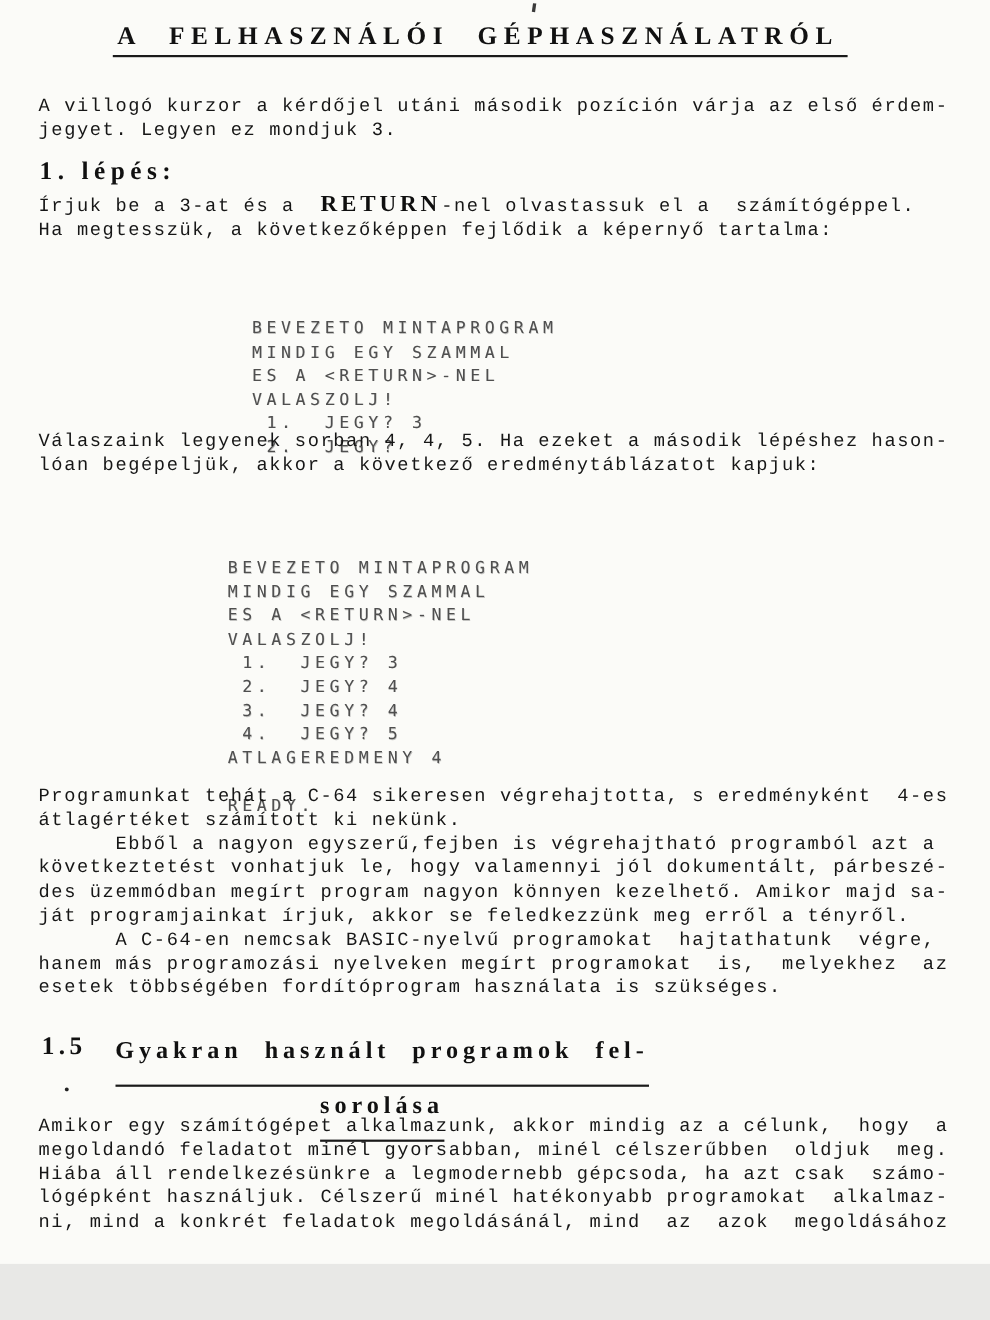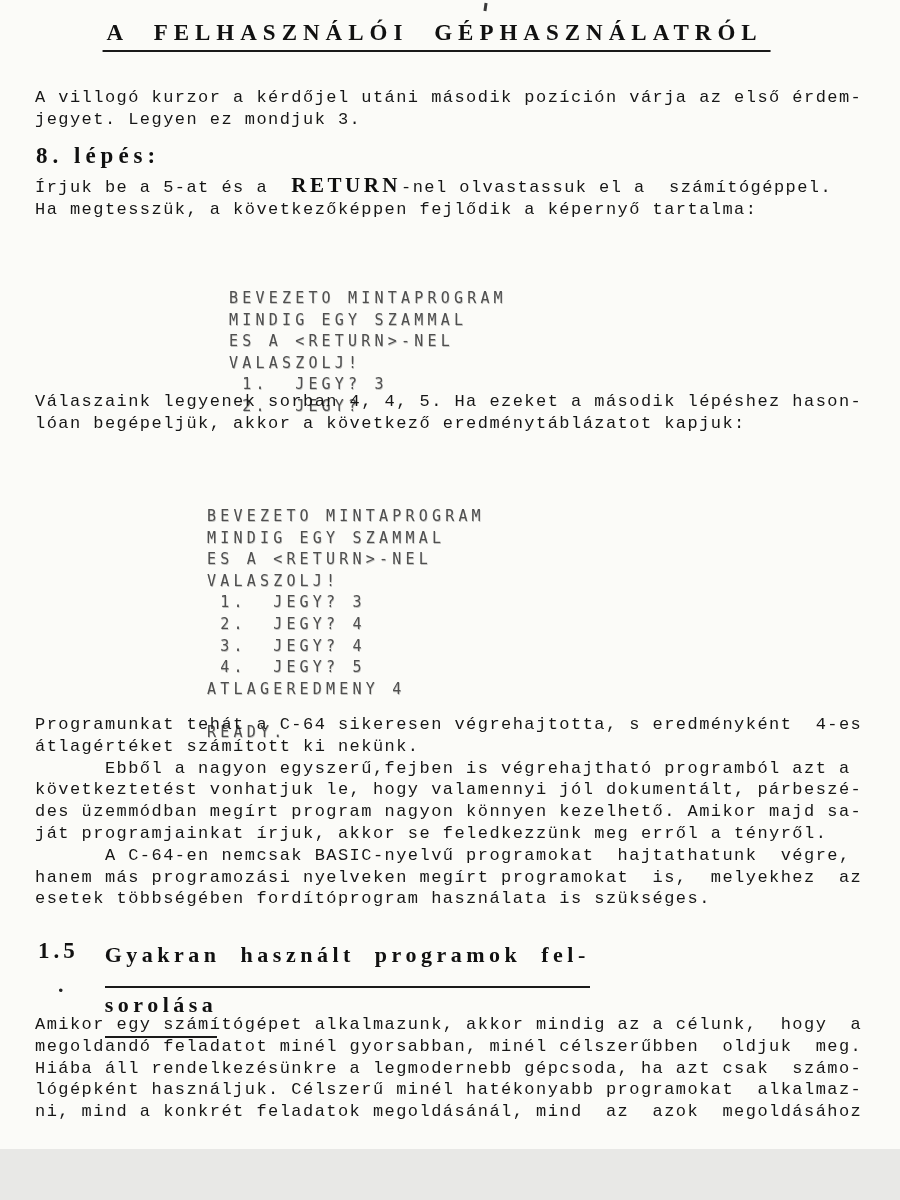--- a/index.html
+++ b/index.html
@@ -111,23 +111,23 @@
 
   <div class="abs tick-mark" style="left:484px;top:3px;"></div>
 
   <div class="abs doc-title" style="left:50%;top:20px;transform:translateX(-52%);">
     <span class="underlined">A FELHASZNÁLÓI GÉPHASZNÁLATRÓL</span>
   </div>
 
   <div class="abs body-text" style="left:35px;top:87px;">A villogó kurzor a kérdőjel utáni második pozíción várja az első érdem-
 jegyet. Legyen ez mondjuk 3.</div>
 
-  <div class="abs step-heading" style="left:36px;top:143px;">8. lépés:</div>
+  <div class="abs step-heading" style="left:36px;top:143px;">1. lépés:</div>
 
-  <div class="abs body-text" style="left:35px;top:175px;"><span>Írjuk be a 5-at és a  </span><span class="return-key">RETURN</span><span>-nel olvastassuk el a  számítógéppel.</span><br><span>Ha megtesszük, a következőképpen fejlődik a képernyő tartalma:</span></div>
+  <div class="abs body-text" style="left:35px;top:175px;"><span>Írjuk be a 3-at és a  </span><span class="return-key">RETURN</span><span>-nel olvastassuk el a  számítógéppel.</span><br><span>Ha megtesszük, a következőképpen fejlődik a képernyő tartalma:</span></div>
 
   <div class="abs screen-output" style="left:229px;top:240px;">BEVEZETO MINTAPROGRAM
 MINDIG EGY SZAMMAL
 ES A &lt;RETURN&gt;-NEL
 VALASZOLJ!
  1.  JEGY? 3
  2.  JEGY?</div>
 
   <div class="abs body-text" style="left:35px;top:391px;">Válaszaink legyenek sorban 4, 4, 5. Ha ezeket a második lépéshez hason-
 lóan begépeljük, akkor a következő eredménytáblázatot kapjuk:</div>
@@ -147,21 +147,21 @@
   <div class="abs body-text" style="left:35px;top:714px;">Programunkat tehát a C-64 sikeresen végrehajtotta, s eredményként  4-es
 átlagértéket számított ki nekünk.
       Ebből a nagyon egyszerű,fejben is végrehajtható programból azt a
 következtetést vonhatjuk le, hogy valamennyi jól dokumentált, párbeszé-
 des üzemmódban megírt program nagyon könnyen kezelhető. Amikor majd sa-
 ját programjainkat írjuk, akkor se feledkezzünk meg erről a tényről.
       A C-64-en nemcsak BASIC-nyelvű programokat  hajtathatunk  végre,
 hanem más programozási nyelveken megírt programokat  is,  melyekhez  az
 esetek többségében fordítóprogram használata is szükséges.</div>
 
-  <div class="abs section-heading" style="left:38px;top:938px;">
+  <div class="abs section-heading" style="left:38px;top:938px;text-align:center;">
     <span class="section-number">1.5</span>
     <span class="section-lines"><span class="underlined">Gyakran használt programok fel-</span><br><span class="underlined">sorolása</span></span>
   </div>
 
   <div class="abs stray-dot" style="left:58px;top:972px;">.</div>
 
   <div class="abs body-text" style="left:35px;top:1014px;">Amikor egy számítógépet alkalmazunk, akkor mindig az a célunk,  hogy  a
 megoldandó feladatot minél gyorsabban, minél célszerűbben  oldjuk  meg.
 Hiába áll rendelkezésünkre a legmodernebb gépcsoda, ha azt csak  számo-
 lógépként használjuk. Célszerű minél hatékonyabb programokat  alkalmaz-

